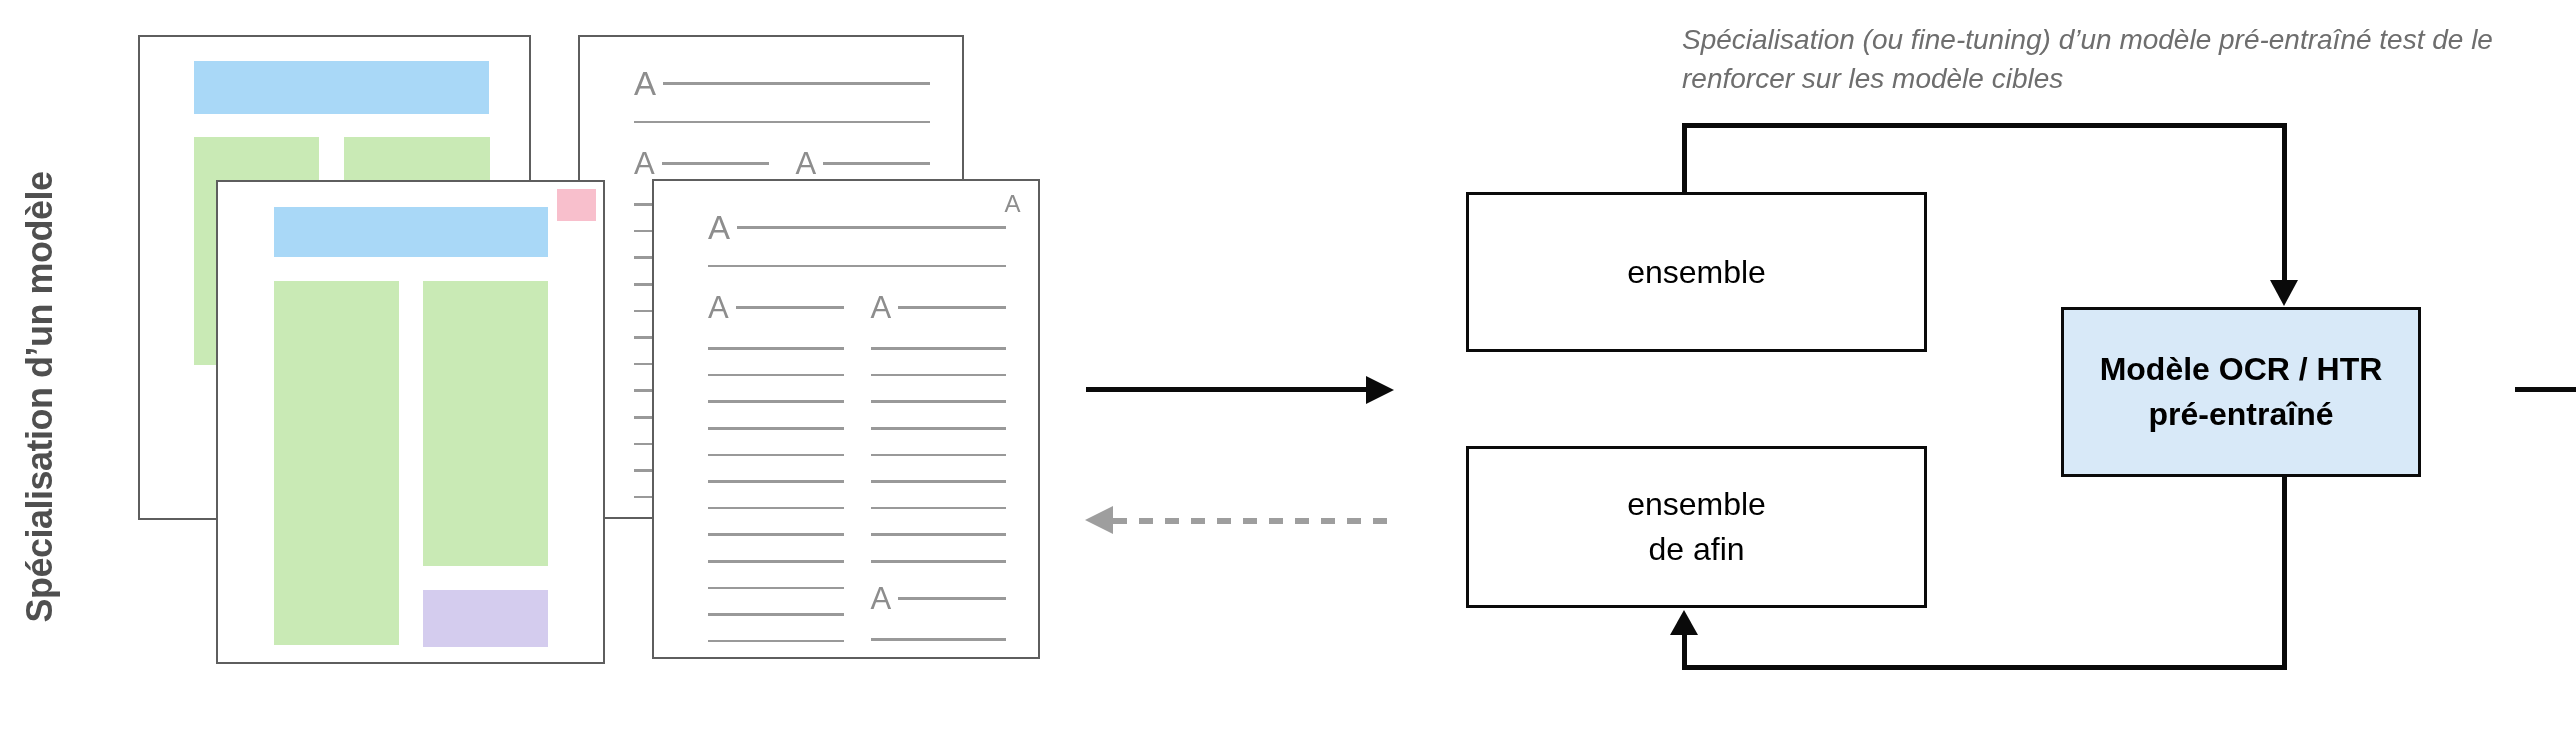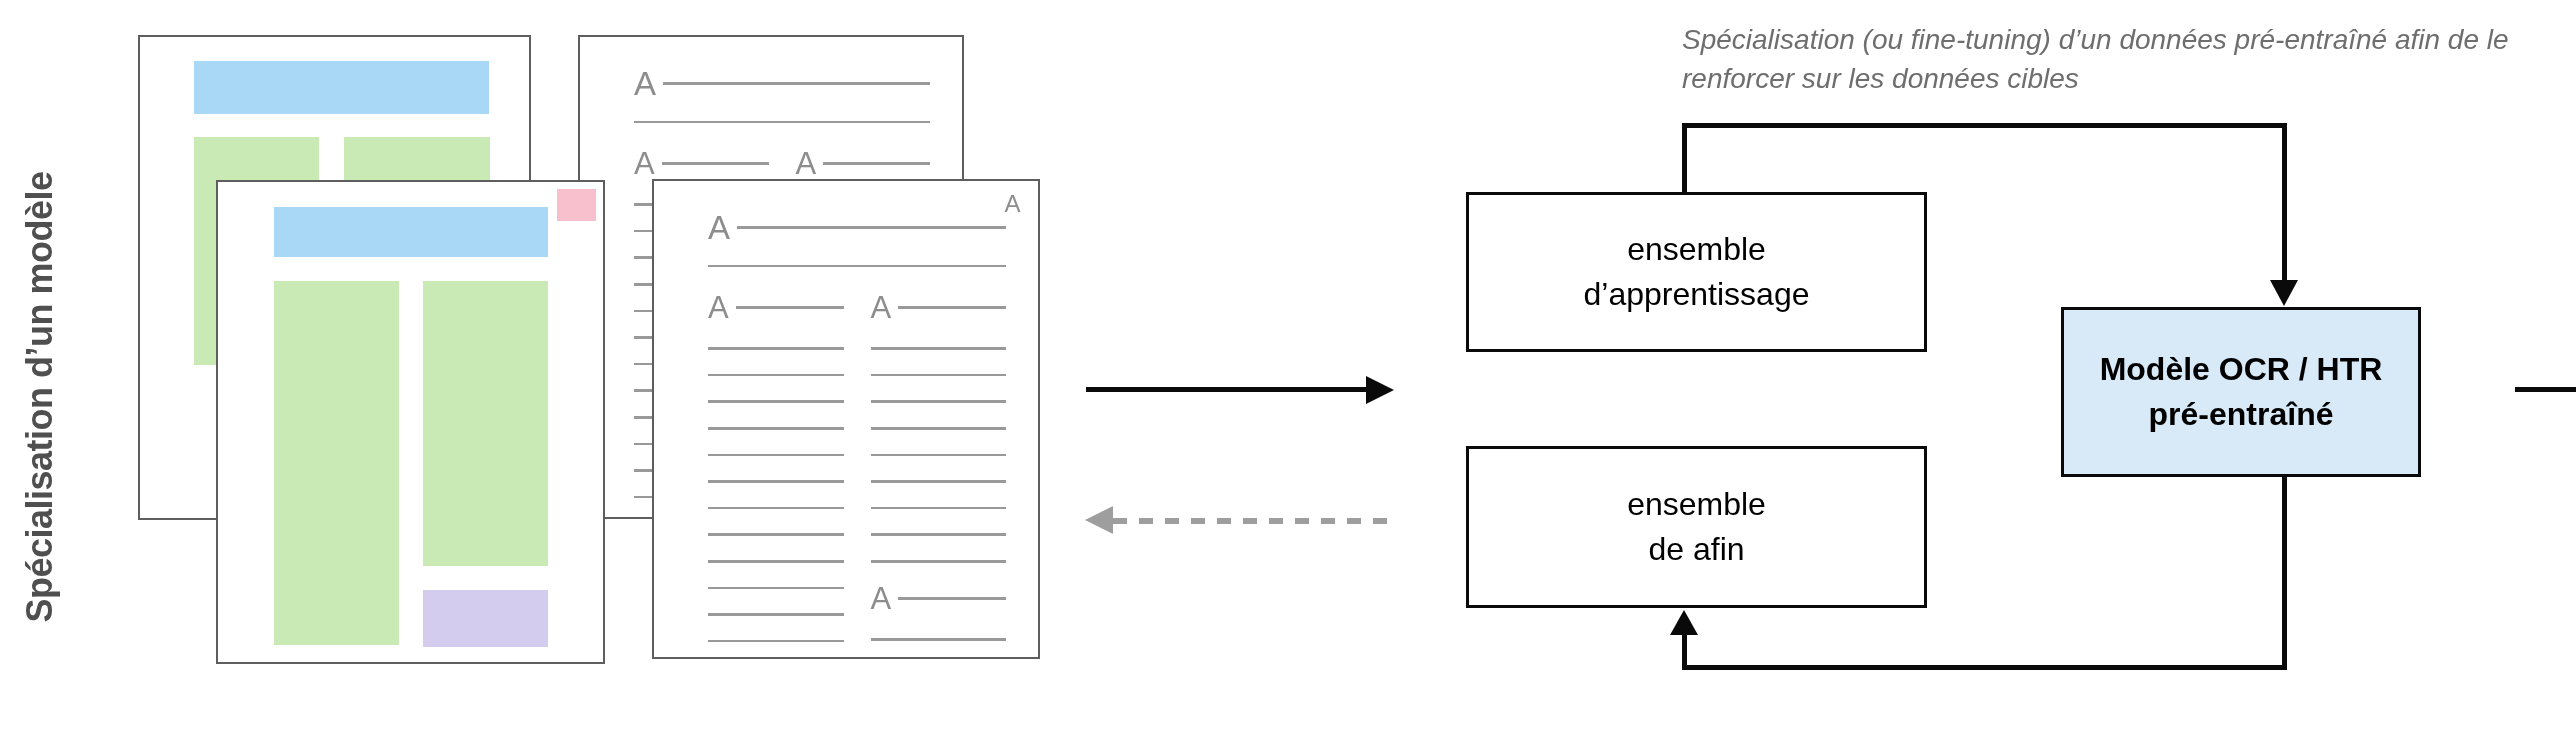--- a/index.html
+++ b/index.html
@@ -181,21 +181,20 @@
   </div>
 
   <div class="hline" style="left:1086px;top:387px;width:281px;"></div>
   <div class="tri tri-right" style="left:1366px;top:376px;"></div>
 
   <div class="dashline" style="left:1113px;top:518px;width:276px;"></div>
   <div class="tri tri-left" style="left:1085px;top:506px;"></div>
 
   <div class="fbox box-train">
     <div>ensemble</div>
-    <div>d’apprentissage</div>
   </div>
 
   <div class="fbox box-test">
     <div>ensemble</div>
     <div>de afin</div>
   </div>
 
   <div class="vline" style="left:1682px;top:123px;height:69px;"></div>
   <div class="hline" style="left:1682px;top:123px;width:605px;"></div>
   <div class="vline" style="left:2282px;top:123px;height:157px;"></div>
@@ -207,18 +206,18 @@
   <div class="tri tri-up" style="left:1670px;top:610px;"></div>
 
   <div class="fbox box-pretrained">
     <div>Modèle OCR / HTR</div>
     <div>pré-entraîné</div>
   </div>
 
   <div class="hline" style="left:2515px;top:387px;width:184px;"></div>
 
   <div class="note note-top">
-    <div>Spécialisation (ou fine-tuning) d’un données pré-entraîné afin de le</div>
-    <div>renforcer sur les données cibles</div>
+    <div>Spécialisation (ou fine-tuning) d’un modèle pré-entraîné test de le</div>
+    <div>renforcer sur les modèle cibles</div>
   </div>
 
 </div>
 
 
 </body></html>

